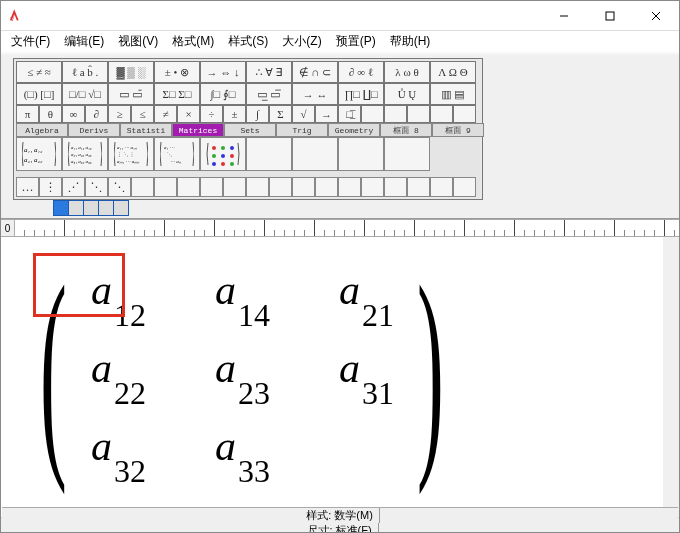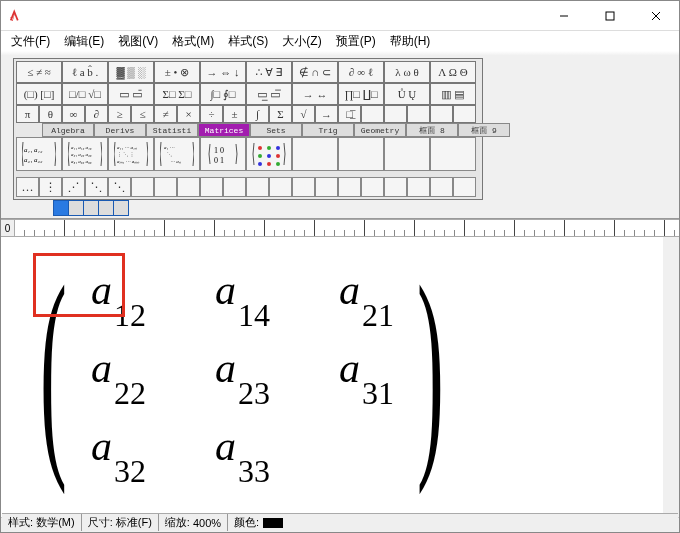--- a/index.html
+++ b/index.html
@@ -22,21 +22,21 @@
   
   
   .palette-dock { padding: 2px 2px 2px 12px; background: #f0f0f0; border-bottom:1px solid #999;}
   .palette { position: relative; width: 470px; border: 1px solid #777; background: #e8e8e8; padding:2px;}
   
   
   .btnrow { display: flex; height: 22px; }
   .sbtn { border: 1px solid #777; background: #f5f5f5; display: inline-flex; align-items: center; justify-content: center; width: 46px; height: 22px; font-size: 11px; color:#333; font-family: "Times New Roman", serif; overflow:hidden; }
   .sbtn.small { width: 23px; height:18px;}
   
-  .tabrow { display:flex; height:14px;margin-left:26px; }
+  .tabrow { display:flex; height:14px; }
   .tab { border:1px solid #888; background:#ddd; flex:0 0 auto; width:52px; height:14px; font-size:8px; display:flex; align-items:center; justify-content:center; font-family: "Courier New", monospace; color:#333;}
   .tab.sel { background:#a21caf; color:#fff;}
   
   .matrixrow { display:flex; height:40px; background:#e5e5e5;}
   .mbtn { border:1px solid #888; background:#f5f5f5; width:46px; height:34px; display:flex; align-items:center; justify-content:center; font-family:"Times New Roman",serif; font-size:9px; color:#333;}
   
   .miscrow { display:flex; height:20px; background:#e5e5e5;}
   .miscb { border:1px solid #888; background:#f5f5f5; width:23px; height:20px; display:flex; align-items:center; justify-content:center; font-family:"Times New Roman",serif; font-size:12px; color:#333;}
   
   .blue-tools { display:flex; height:16px; padding-left:40px; gap:0; background:#f0f0f0;}
@@ -59,21 +59,21 @@
   .cell { display:flex; align-items:center; justify-content:center; font-size: 42px; font-style: italic; color:#000;}
   .cell sub { font-size: 32px; font-style: normal; position:relative; top: 25px; left:2px;}
   
   .firstcell-box { position:absolute; border: 3px solid #e03020; }
   .firstcell-inner { font-size: 46px; font-style: normal; text-decoration: underline; font-family:"Times New Roman",serif; }
   
   .hscroll { height:16px; background:#f0f0f0; border-top:1px solid #ccc; display:flex;}
   .hscroll .arrow { width:16px; height:16px; display:flex; align-items:center; justify-content:center; color:#555;}
   
   
-  .status { position:absolute; left:1px; right:1px; bottom:1px; height:18px; background:#efefef; border-top:1px solid #aaa; display:flex; align-items:center; font-size:11px;}
+  .status { position:absolute; left:1px; right:1px; bottom:1px; height:24px; background:#efefef; border-top:1px solid #aaa; display:flex; align-items:center; font-size:11px;flex-direction:column;}
   .status .seg { border-right:1px solid #999; padding:0 6px; height:100%; display:flex; align-items:center;}
   .status .swatch { width:20px; height:10px; background:#000; display:inline-block; margin-left:4px;}
   
   
   .sym { font-family: "Cambria Math","Times New Roman",serif;}
 </style>
 </head>
 <body>
 
 <div class="titlebar">
@@ -201,27 +201,20 @@
         <div class="mbtn">
           <svg width="34" height="28">
             <text x="4" y="9" font-size="5" font-style="italic">a₁  ⋯</text>
             <text x="7" y="16" font-size="5">⋱</text>
             <text x="10" y="23" font-size="5" font-style="italic">⋯  aₙ</text>
             <path d="M1 2 Q-1 14 1 26 M33 2 Q35 14 33 26" stroke="#555" fill="none"></path>
           </svg>
         </div>
         <div class="mbtn">
           <svg width="34" height="28">
-            <text x="8" y="13" font-size="8">1 0</text>
-            <text x="8" y="23" font-size="8">0 1</text>
-            <path d="M4 4 Q2 14 4 24 M30 4 Q32 14 30 24" stroke="#555" fill="none"></path>
-          </svg>
-        </div>
-        <div class="mbtn">
-          <svg width="34" height="28">
             <circle cx="8" cy="8" r="2" fill="#d33"></circle>
             <circle cx="17" cy="8" r="2" fill="#3a3"></circle>
             <circle cx="26" cy="8" r="2" fill="#33d"></circle>
             <circle cx="8" cy="16" r="2" fill="#3a3"></circle>
             <circle cx="17" cy="16" r="2" fill="#33d"></circle>
             <circle cx="26" cy="16" r="2" fill="#d33"></circle>
             <circle cx="8" cy="24" r="2" fill="#33d"></circle>
             <circle cx="17" cy="24" r="2" fill="#d33"></circle>
             <circle cx="26" cy="24" r="2" fill="#3a3"></circle>
             <path d="M2 3 Q0 14 2 25 M32 3 Q34 14 32 25" stroke="#555" fill="none"></path>

